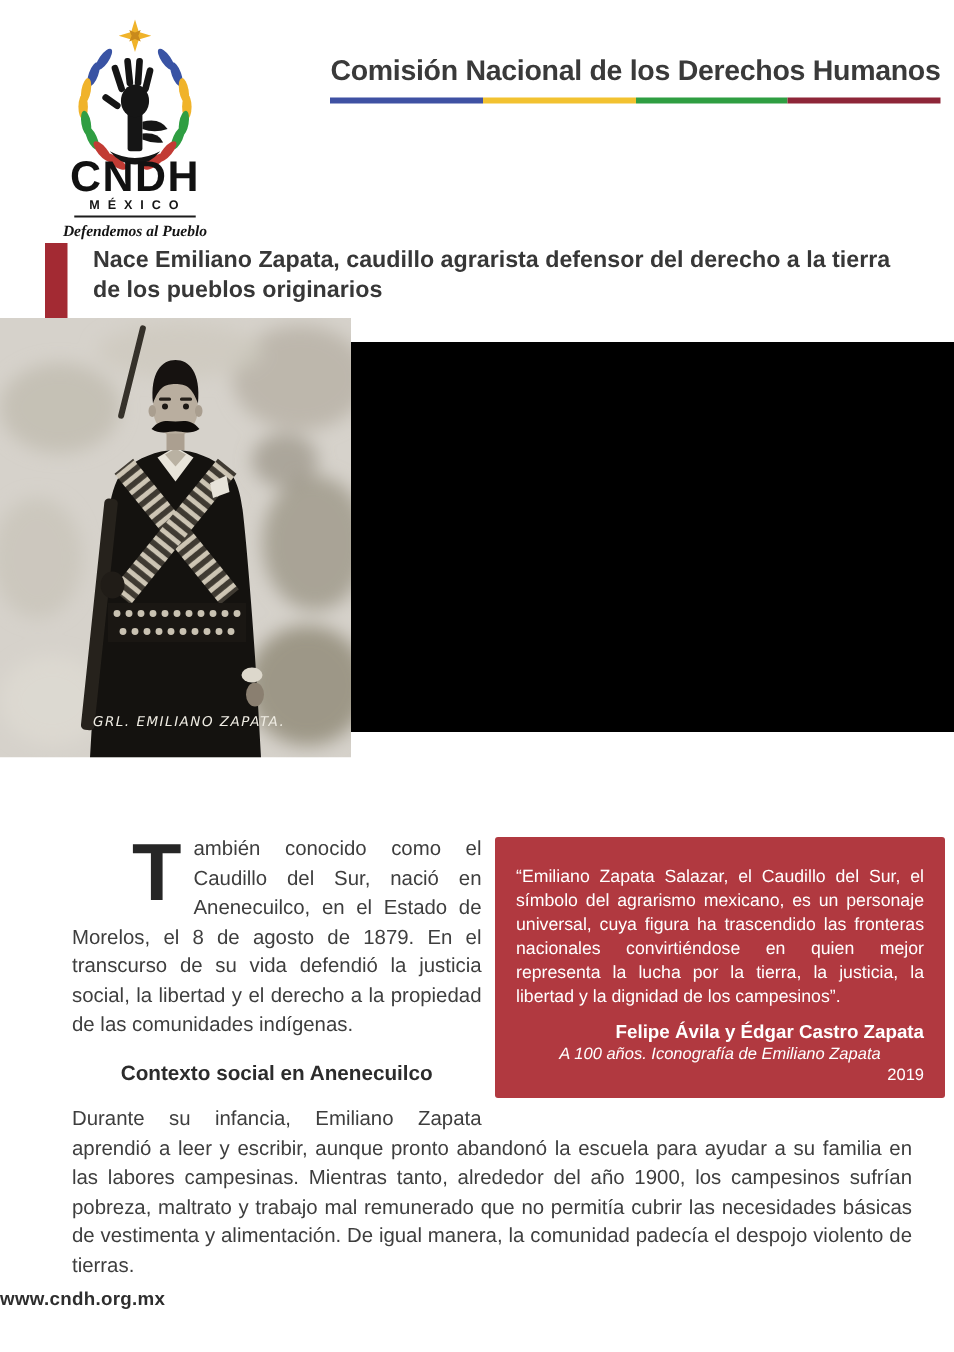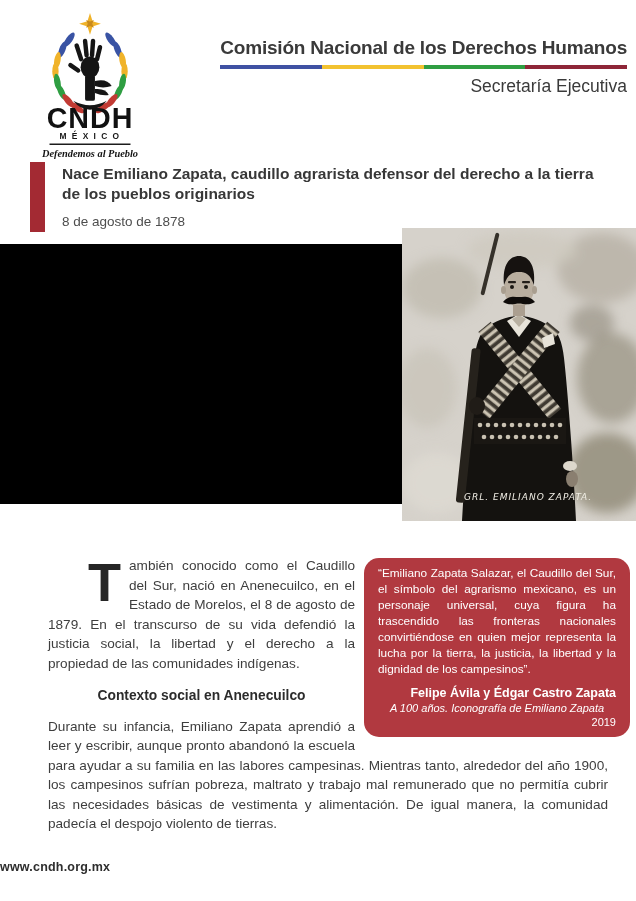--- a/index.html
+++ b/index.html
@@ -16,28 +16,28 @@
   .department { font-size:17.5px; font-weight:400; color:#3a3a3a; }
 
   
   .title-block { position:absolute; left:30px; top:162px; display:flex; }
   .accent-bar { width:15px; min-height:70px; background:#a32a33; flex:0 0 auto; }
   .title-texts { margin-left:17px; padding-top:2px; }
   .page-title { font-size:15.5px; line-height:1.32; font-weight:700; color:#373737; max-width:545px; }
   .page-date { font-size:13.5px; color:#4d4d4d; margin-top:9px; }
 
   
-  .photo-band { position:absolute; left:0; top:244px; width:636px; height:260px; background:#000;
-                display:flex; align-items:center; justify-content:flex-end; }
+  .photo-band { position:absolute; left:0; top:228px; width:636px; height:260px; background:#000;
+                display:flex; align-items:center; justify-content:flex-start; }
 
   
   .article { position:absolute; left:48px; top:556px; width:560px; font-size:13.6px; line-height:19.5px;
              color:#3e3e3e; text-align:justify; }
-  .quote-box { float:right; width:266px; margin:2px -22px 12px 9px; padding:7px 14px 8px;
-               background:#b13940; border-radius:15px; color:#fff; }
+  .quote-box { float:right; width:300px; margin:2px -22px 12px 9px; padding:18px 14px 8px;
+               background:#b13940; border-radius:2px; color:#fff; }
   .quote-text { font-size:11.8px; line-height:16px; text-align:justify; }
   .quote-attrib { margin-top:9px; text-align:right; }
   .quote-authors { font-size:12.5px; font-weight:700; line-height:15px; }
   .quote-source { font-size:11px; font-style:italic; line-height:14px;text-align:center; }
   .quote-year { font-size:11px; line-height:14px; }
   .dropcap { float:left; font-size:54px; line-height:46px; font-weight:700; color:#262626; margin:3px 8px 0 40px; }
   .subheading { font-size:13.8px; font-weight:700; color:#2c2c2c; margin:13px 0 11px; text-align:center; clear:none; }
   .article p { margin:0; }
 
   
@@ -111,21 +111,20 @@
   </div>
 
   <div class="header-right">
     <div class="org-name">Comisión Nacional de los Derechos Humanos</div>
     <div class="rule">
       <span style="background: rgb(63, 81, 163);"></span>
       <span style="background: rgb(242, 194, 48);"></span>
       <span style="background: rgb(47, 158, 66);"></span>
       <span style="background: rgb(142, 38, 56);"></span>
     </div>
-    <div class="department">Secretaría Ejecutiva</div>
   </div>
 
   <div class="title-block">
     <div class="accent-bar" style="background: rgb(163, 42, 51);"></div>
     <div class="title-texts">
       <h1 class="page-title">Nace Emiliano Zapata, caudillo agrarista defensor del derecho a la tierra de los pueblos originarios</h1>
       <div class="page-date">8 de agosto de 1878</div>
     </div>
   </div>
 

